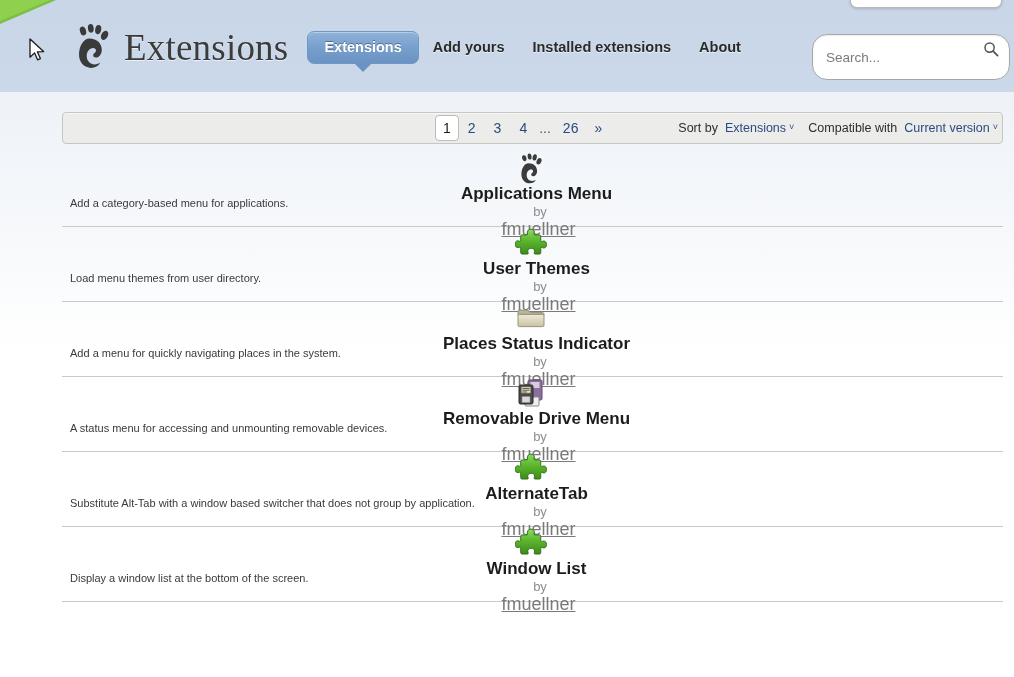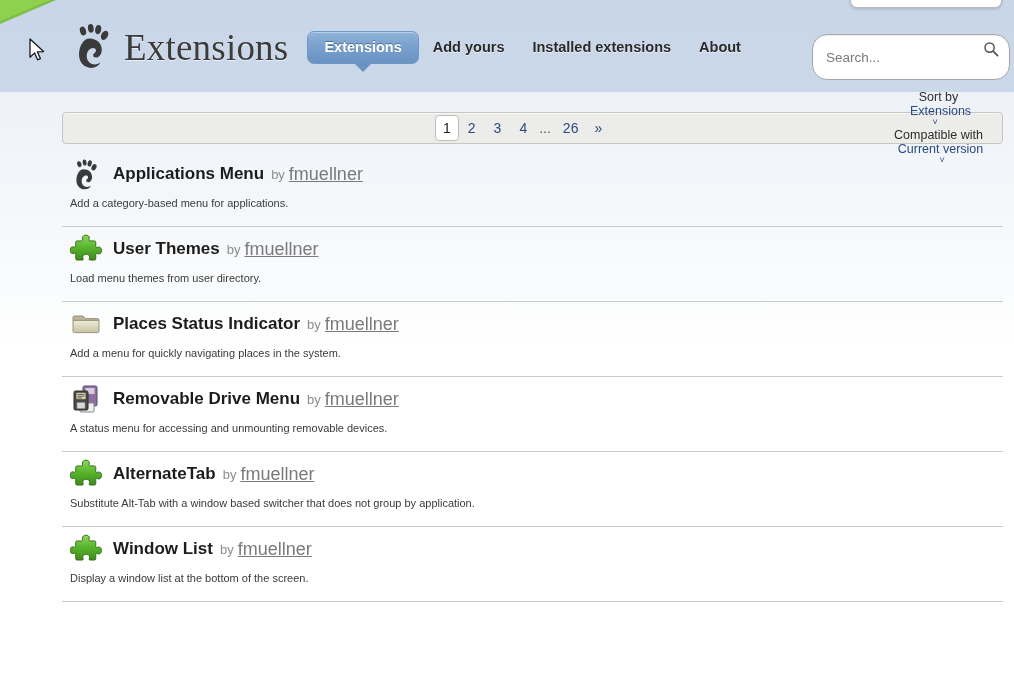--- a/index.html
+++ b/index.html
@@ -175,28 +175,27 @@
   }
   .page-ellipsis {
     font-size: 14px;
     color: #555;
     padding: 0 3px;
   }
   .page-link.next { font-size: 14px; padding: 0 7px; }
 
   #sortbar {
     margin-left: auto;
-    margin-right: 12px;
+    margin-right: 4px;
     display: flex;
     align-items: center;
     font-size: 12.5px;
     color: #333;
     gap: 0;
     white-space: nowrap;
-    flex-direction: column;
   }
   .sort-label { color: #2e2e2e; margin-right: 7px; }
   .sort-value {
     color: #2b4a80;
     text-decoration: none;
     margin-right: 3px;
   }
   .caret {
     display: inline-block;
     color: #2b4a80;
@@ -214,20 +213,21 @@
   }
   .ext-item {
     border-bottom: 1px solid #c9c9c9;
     padding: 0 0 0 0;
   }
   .ext-head {
     display: flex;
     align-items: center;
     height: 44px;
     padding-left: 8px;
+    flex-direction: column;
   }
   .ext-icon {
     width: 32px; height: 32px;
     flex: none;
     margin-right: 11px;
     display: block;
   }
   .ext-name {
     font-size: 17px;
     font-weight: bold;

